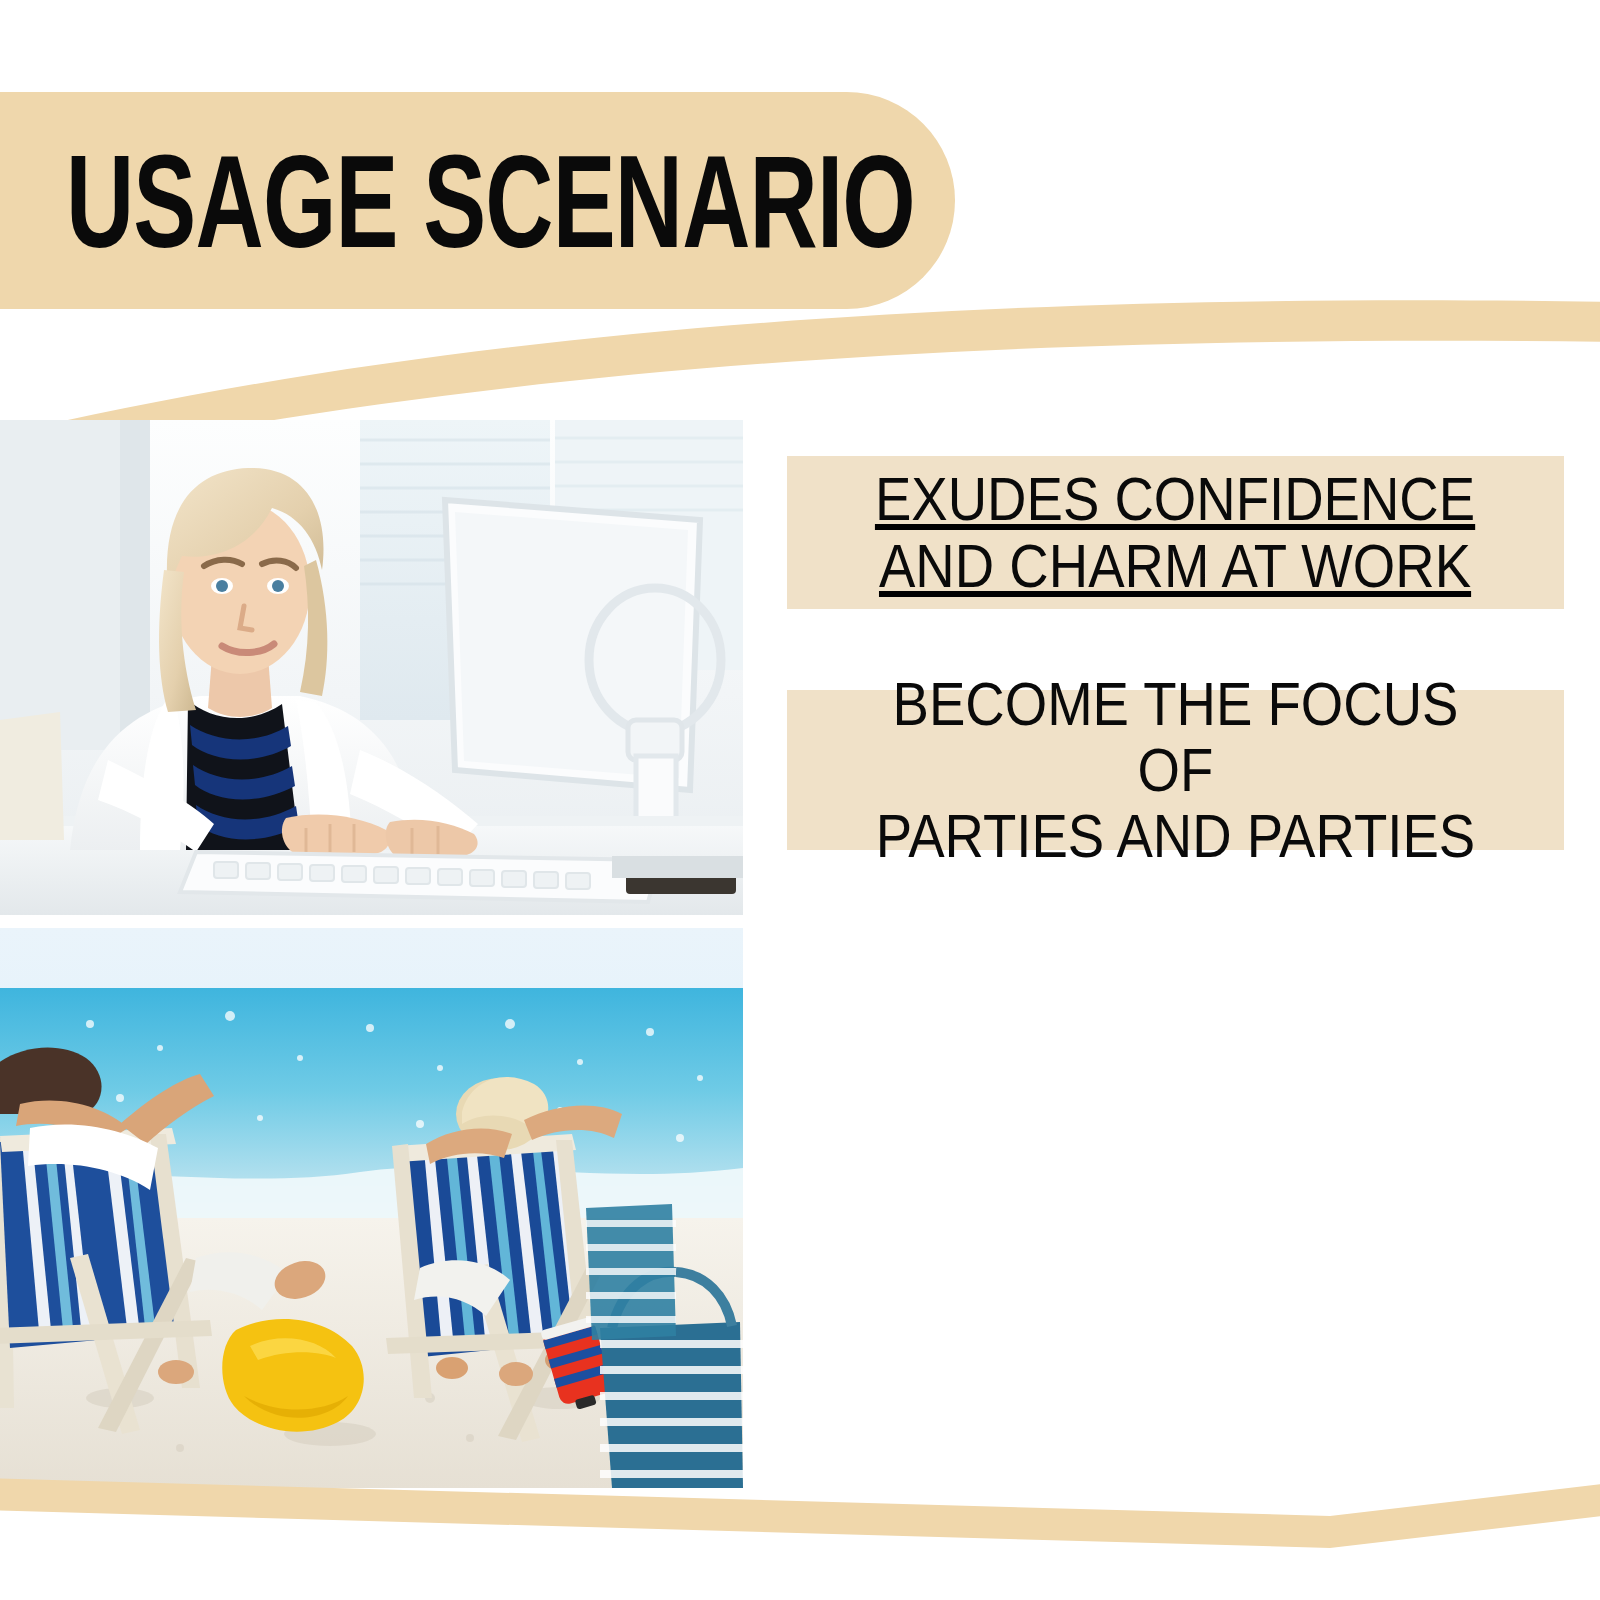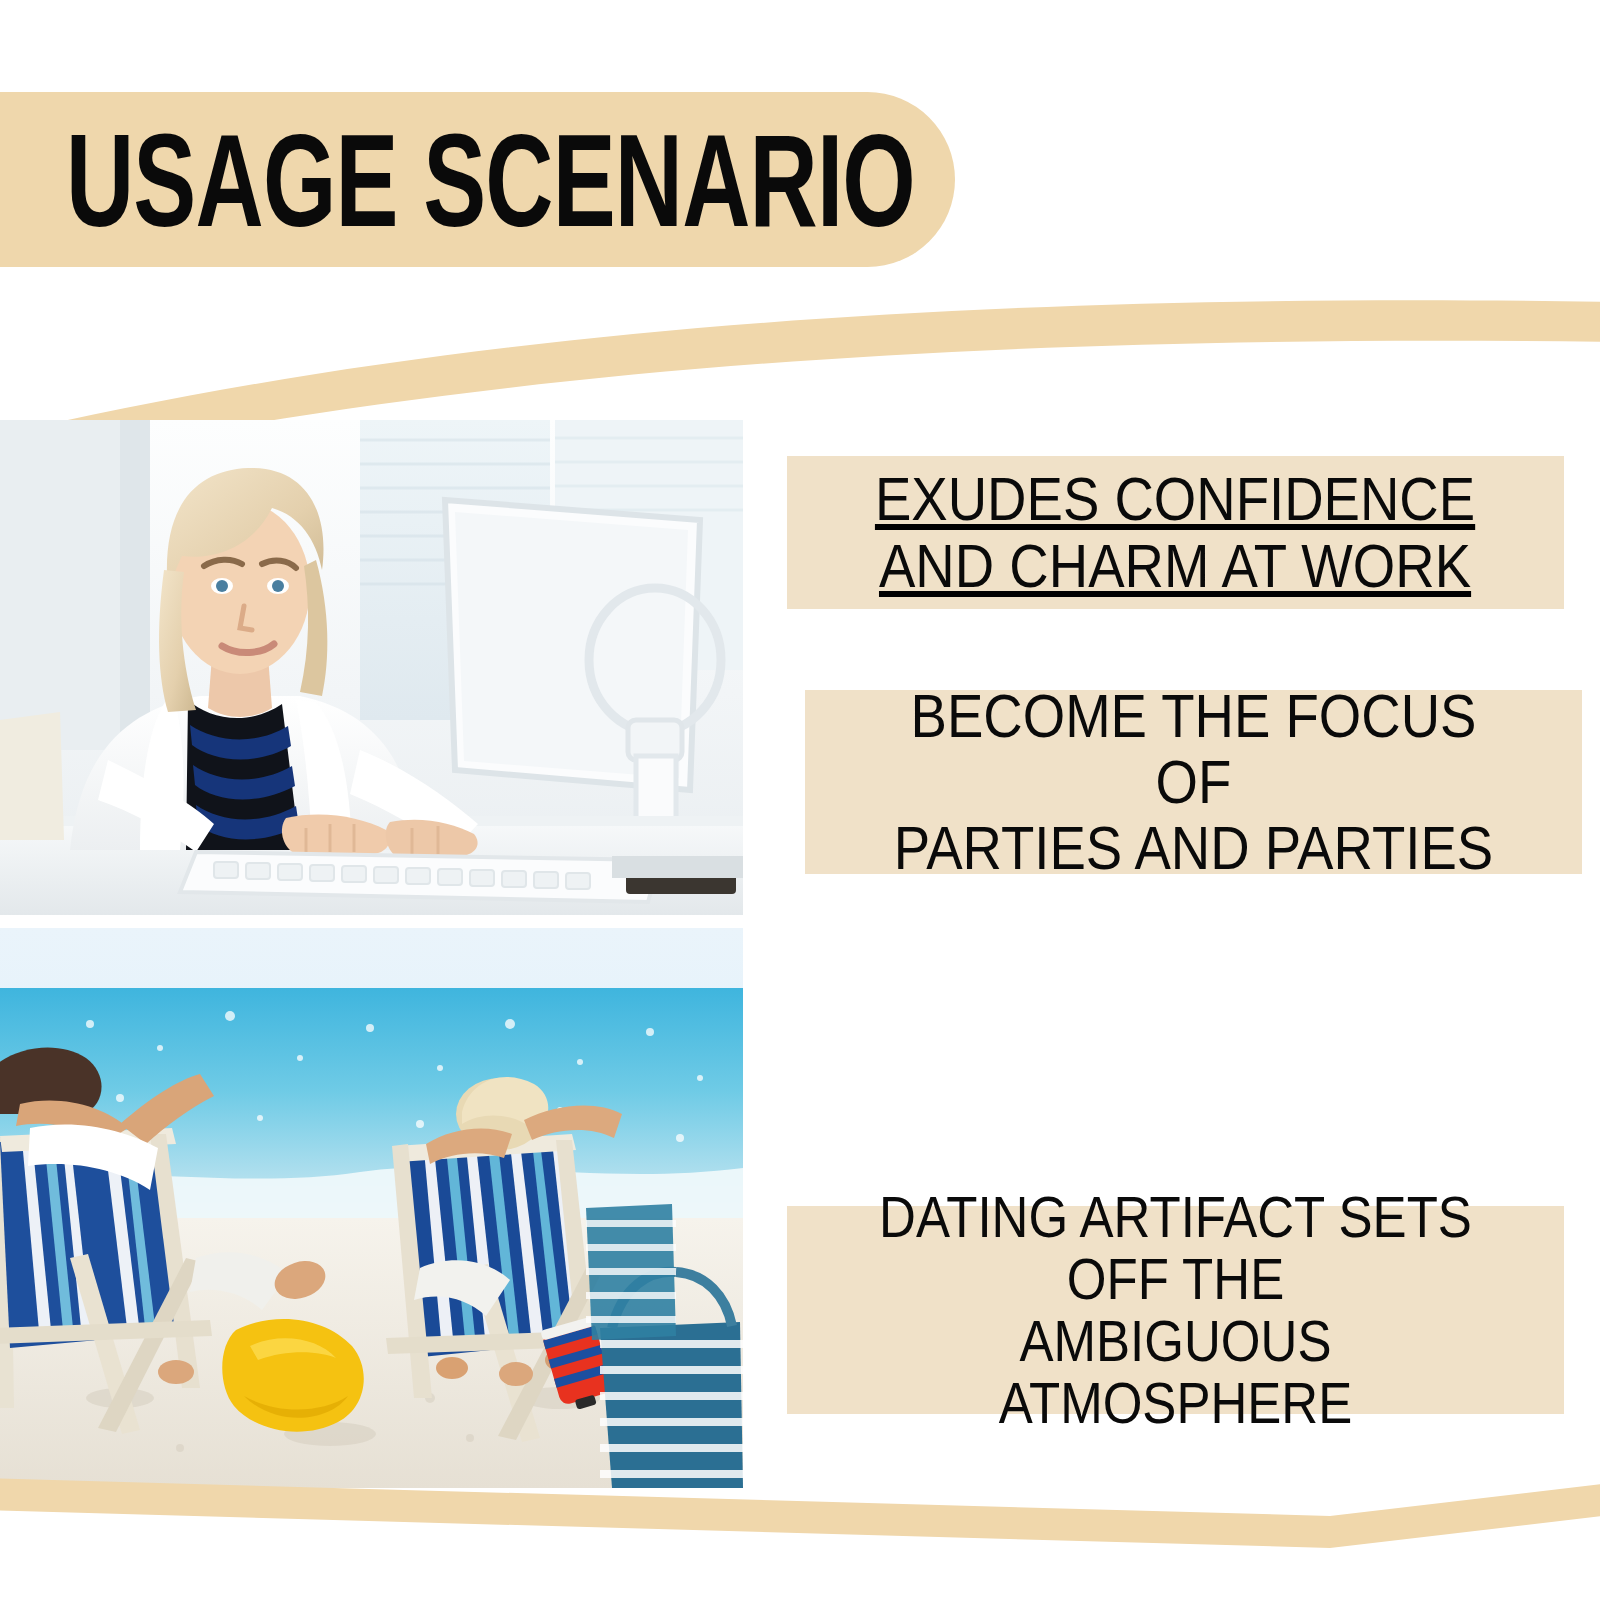--- a/index.html
+++ b/index.html
@@ -6,21 +6,21 @@
   body{
     width:1600px;height:1600px;
     background:#ffffff;
     font-family:"Liberation Sans","DejaVu Sans",sans-serif;
     overflow:hidden;position:relative;
   }
   .stage{position:absolute;inset:0;width:1600px;height:1600px;overflow:hidden;}
 
   
   .title-banner{
-    position:absolute;left:0;top:92px;width:955px;height:175px;
+    position:absolute;left:0;top:92px;width:955px;height:217px;
     background:#efd7ac;
     border-top-right-radius:110px;border-bottom-right-radius:110px;
     display:flex;align-items:center;
   }
   .title-text{
     margin-left:66px;
     font-family:"Liberation Sans Narrow","Liberation Sans","DejaVu Sans",sans-serif;
     font-weight:700;
     font-size:118px;
     line-height:1;
@@ -42,21 +42,21 @@
   .photo svg{display:block;width:100%;height:100%;}
 
   
   .panel{
     position:absolute;left:787px;width:777px;
     background:#f0e1c8;
     display:flex;align-items:center;justify-content:center;
     text-align:center;
   }
   .panel-1{top:456px;height:153px;text-decoration:underline;}
-  .panel-2{top:690px;height:184px;margin-left:18px;}
+  .panel-2{top:690px;height:160px;}
   .panel-3{top:948px;height:208px;}
   .panel-4{top:1206px;height:208px;}
 
   .panel-text{
     font-family:"Liberation Sans Narrow","Liberation Sans","DejaVu Sans",sans-serif;
     font-weight:400;
     color:#0a0a0a;
     line-height:1.07;
     padding:0 26px;
     transform:scaleX(0.88);
@@ -356,22 +356,18 @@
     <div class="panel-text size-lg">EXUDES CONFIDENCE
 AND CHARM AT WORK</div>
   </div>
 
   <div class="panel panel-2">
     <div class="panel-text size-lg">BECOME THE FOCUS OF
 PARTIES AND PARTIES</div>
   </div>
 
 
-  <div class="panel panel-4">
-    <div class="panel-text size-md">DATING ARTIFACT SETS OFF THE
-AMBIGUOUS ATMOSPHERE</div>
-  </div>
 
   <svg class="swoosh-bottom" viewBox="0 0 1600 130" preserveAspectRatio="none">
     <path d="M -20 38 L 1330 76 L 1620 42 L 1620 74 L 1330 108 L -20 70 Z" fill="#f0d7ab"></path>
   </svg>
 
 </div>
 
 </body></html>

